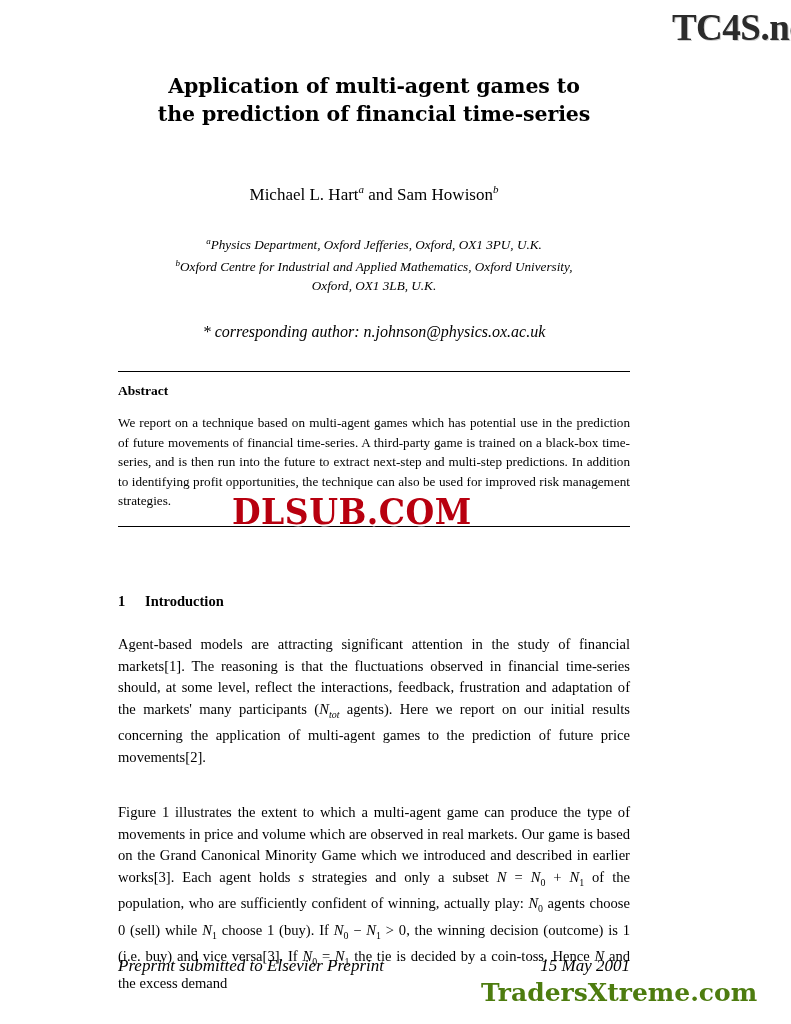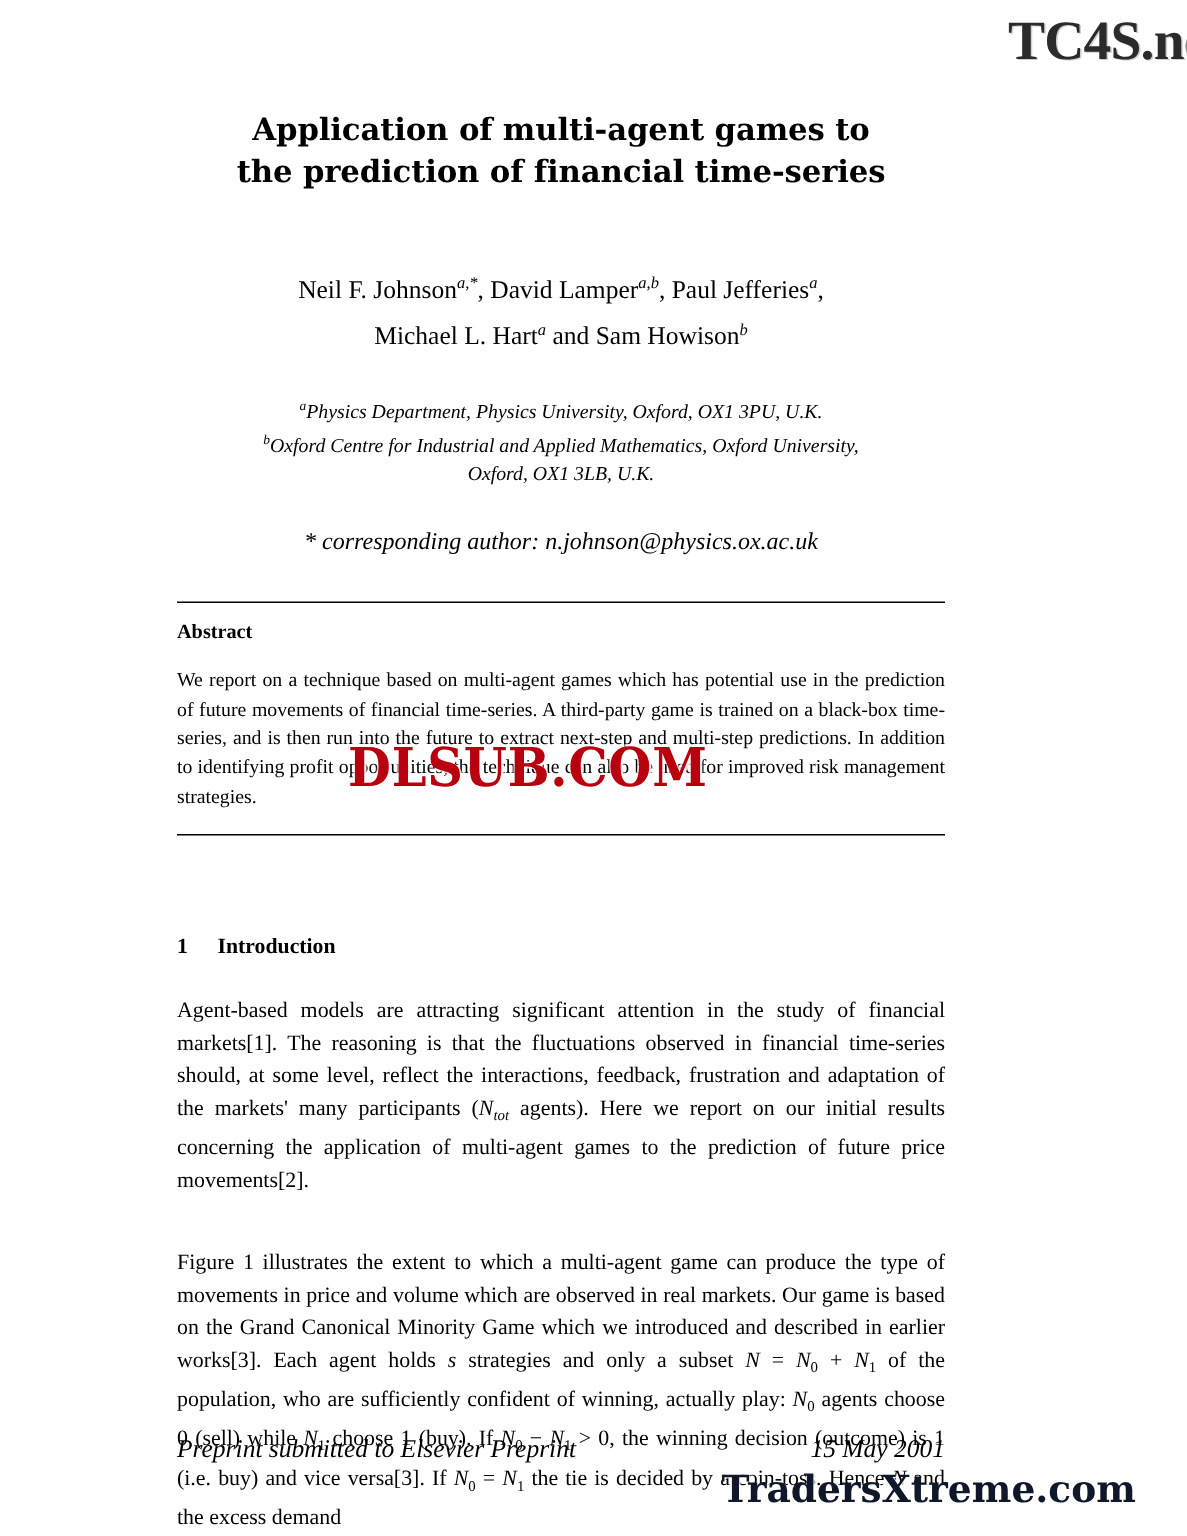--- a/index.html
+++ b/index.html
@@ -139,50 +139,47 @@
     text-shadow: 1.5px 1.5px 0 rgba(255,255,255,0.85), -1px -1px 0 rgba(255,255,255,0.6);
     transform: scaleY(1.08);
   }
   .watermark-traders {
     position: absolute;
     left: 481px;
     top: 978px;
     font-family: "DejaVu Serif", serif;
     font-weight: bold;
     font-size: 25px;
-    color: #0f172a;
+    color: #4d7c0f;
     text-shadow: 1px 1px 0 rgba(255,255,255,0.8);
   }
 </style>
 </head>
 <body>
 
 <div class="page">
 
   <div class="watermark-tc4s">TC4S.net</div>
 
   <div class="content">
 
     <div class="title">
       <div>Application of multi-agent games to</div>
       <div>the prediction of financial time-series</div>
     </div>
 
     <div class="authors">
       <div>
-        <span>Neil F. Johnson</span><sup>a,*</sup><span>, David Lamper</span><sup>a,b</sup><span>, Paul Jefferies</span><sup>a</sup><span>,</span>
-      </div>
-      <div>
         <span>Michael L. Hart</span><sup>a</sup><span> and Sam Howison</span><sup>b</sup>
       </div>
     </div>
 
     <div class="affiliations">
       <div>
-        <sup>a</sup><span>Physics Department, Physics University, Oxford, OX1 3PU, U.K.</span>
+        <sup>a</sup><span>Physics Department, Oxford Jefferies, Oxford, OX1 3PU, U.K.</span>
       </div>
       <div>
         <sup>b</sup><span>Oxford Centre for Industrial and Applied Mathematics, Oxford University,</span>
       </div>
       <div>Oxford, OX1 3LB, U.K.</div>
     </div>
 
     <div class="corresponding">* corresponding author: n.johnson@physics.ox.ac.uk</div>
 
     <hr class="rule">

